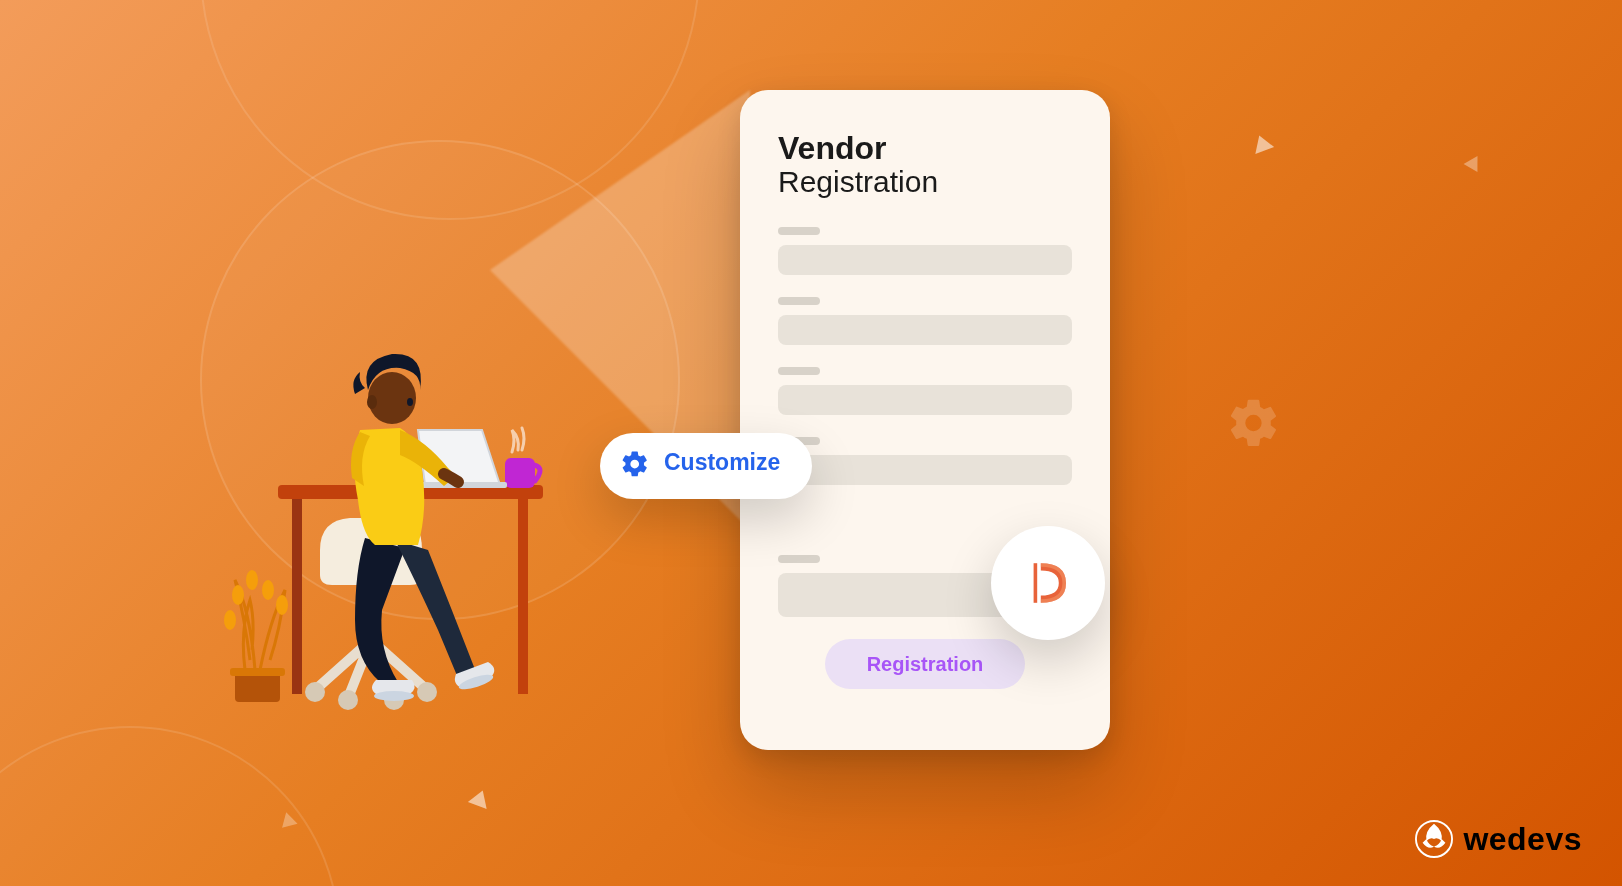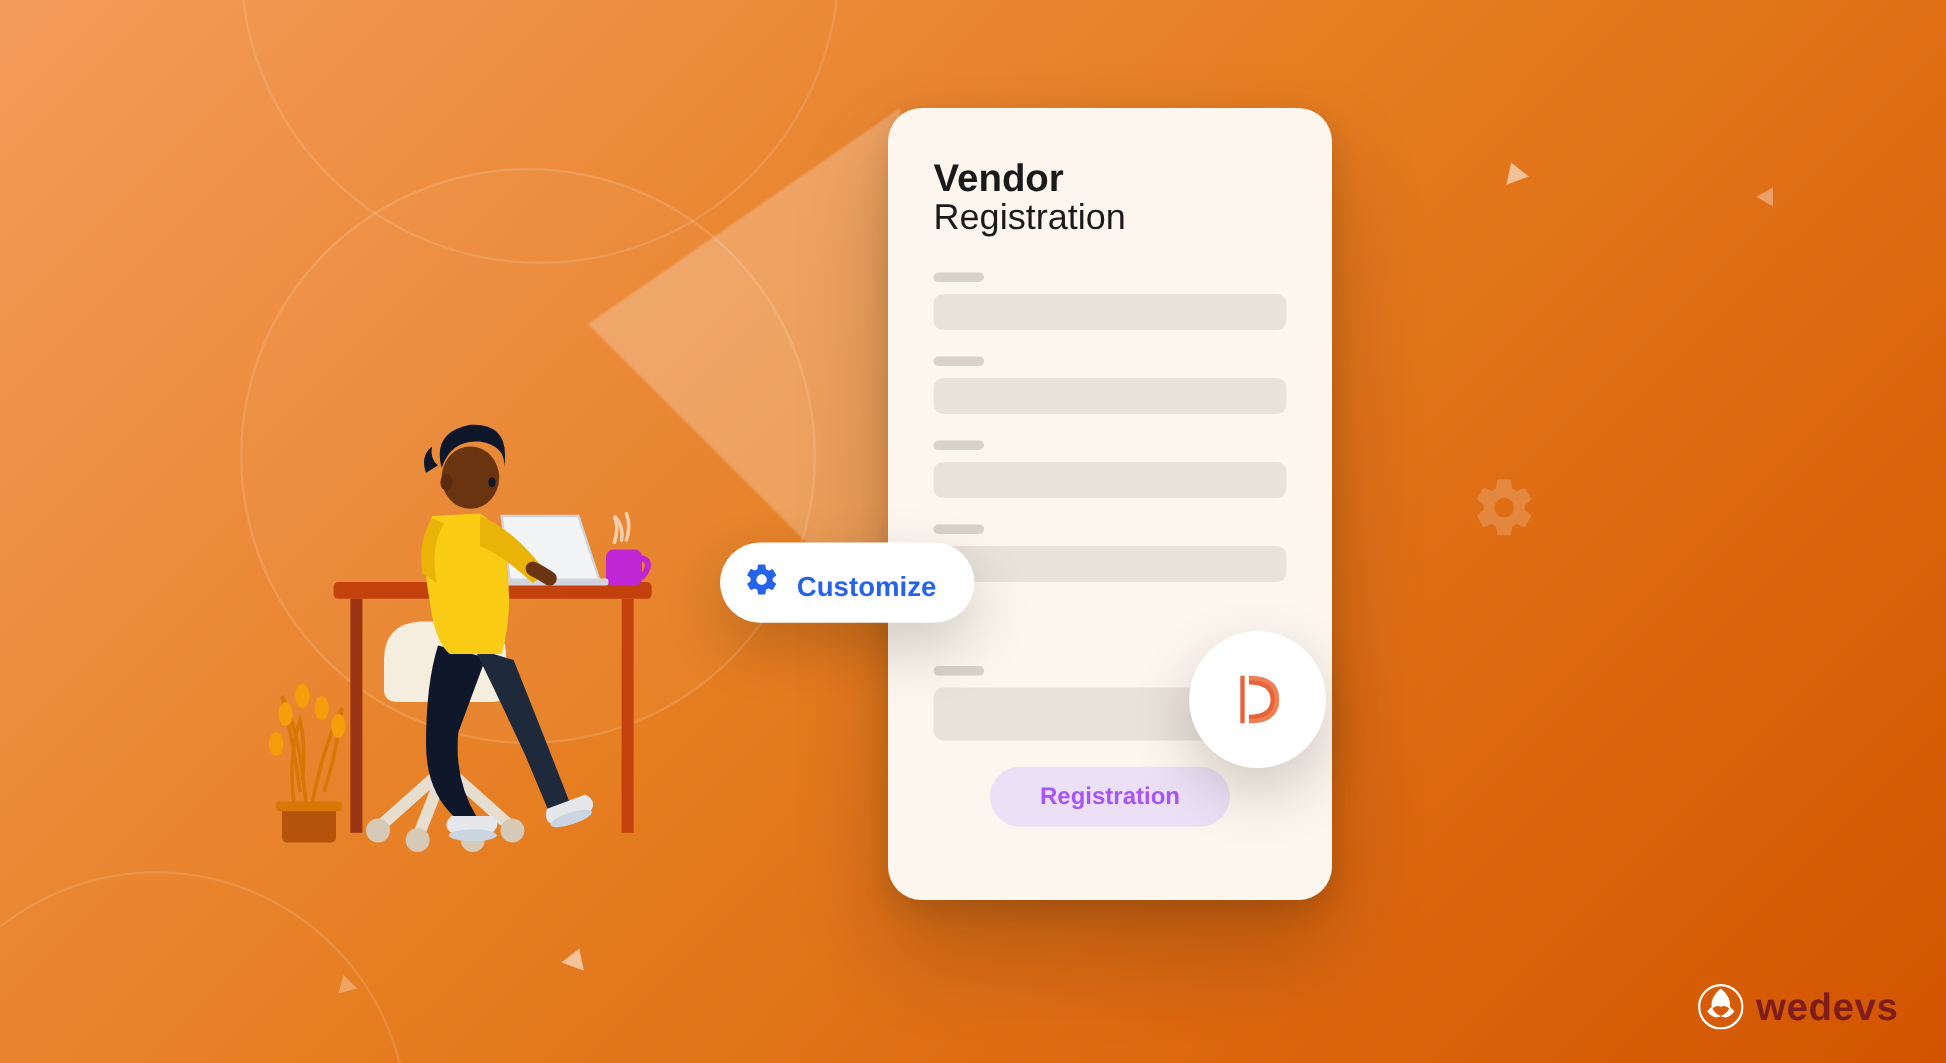--- a/index.html
+++ b/index.html
@@ -108,26 +108,26 @@
   font-weight: 700;
   font-size: 20px;
   margin-left: auto;
   margin-right: auto;
 }
 
 
 .customize-pill {
   position: absolute;
   left: 600px;
-  top: 452px;
+  top: 433px;
   background: #ffffff;
   border-radius: 36px;
   padding: 16px 32px 16px 20px;
   display: flex;
-  align-items: flex-end;
+  align-items: flex-start;
   gap: 14px;
   box-shadow: 0 20px 50px rgba(0,0,0,0.18);
   z-index: 5;
 }
 .customize-pill .gear { color: #2563eb; }
 .customize-pill .label { color: #2563eb; font-weight: 700; font-size: 23px; }
 
 
 .d-badge {
   position: absolute;
@@ -149,21 +149,21 @@
 .illustration { position: absolute; left: 200px; top: 290px; width: 420px; height: 440px; z-index: 2; }
 
 
 .logo {
   position: absolute;
   right: 40px;
   bottom: 28px;
   display: flex;
   align-items: center;
   gap: 10px;
-  color: #7f1d1d;
+  color: #000000;
 }
 .logo-text { font-size: 32px; font-weight: 600; letter-spacing: 0.5px; }
 .logo-mark { width: 38px; height: 38px; }
 </style>
 </head>
 <body>
 
 <div class="bg-circle-1"></div>
 <div class="bg-circle-2"></div>
 <div class="bg-circle-3"></div>

